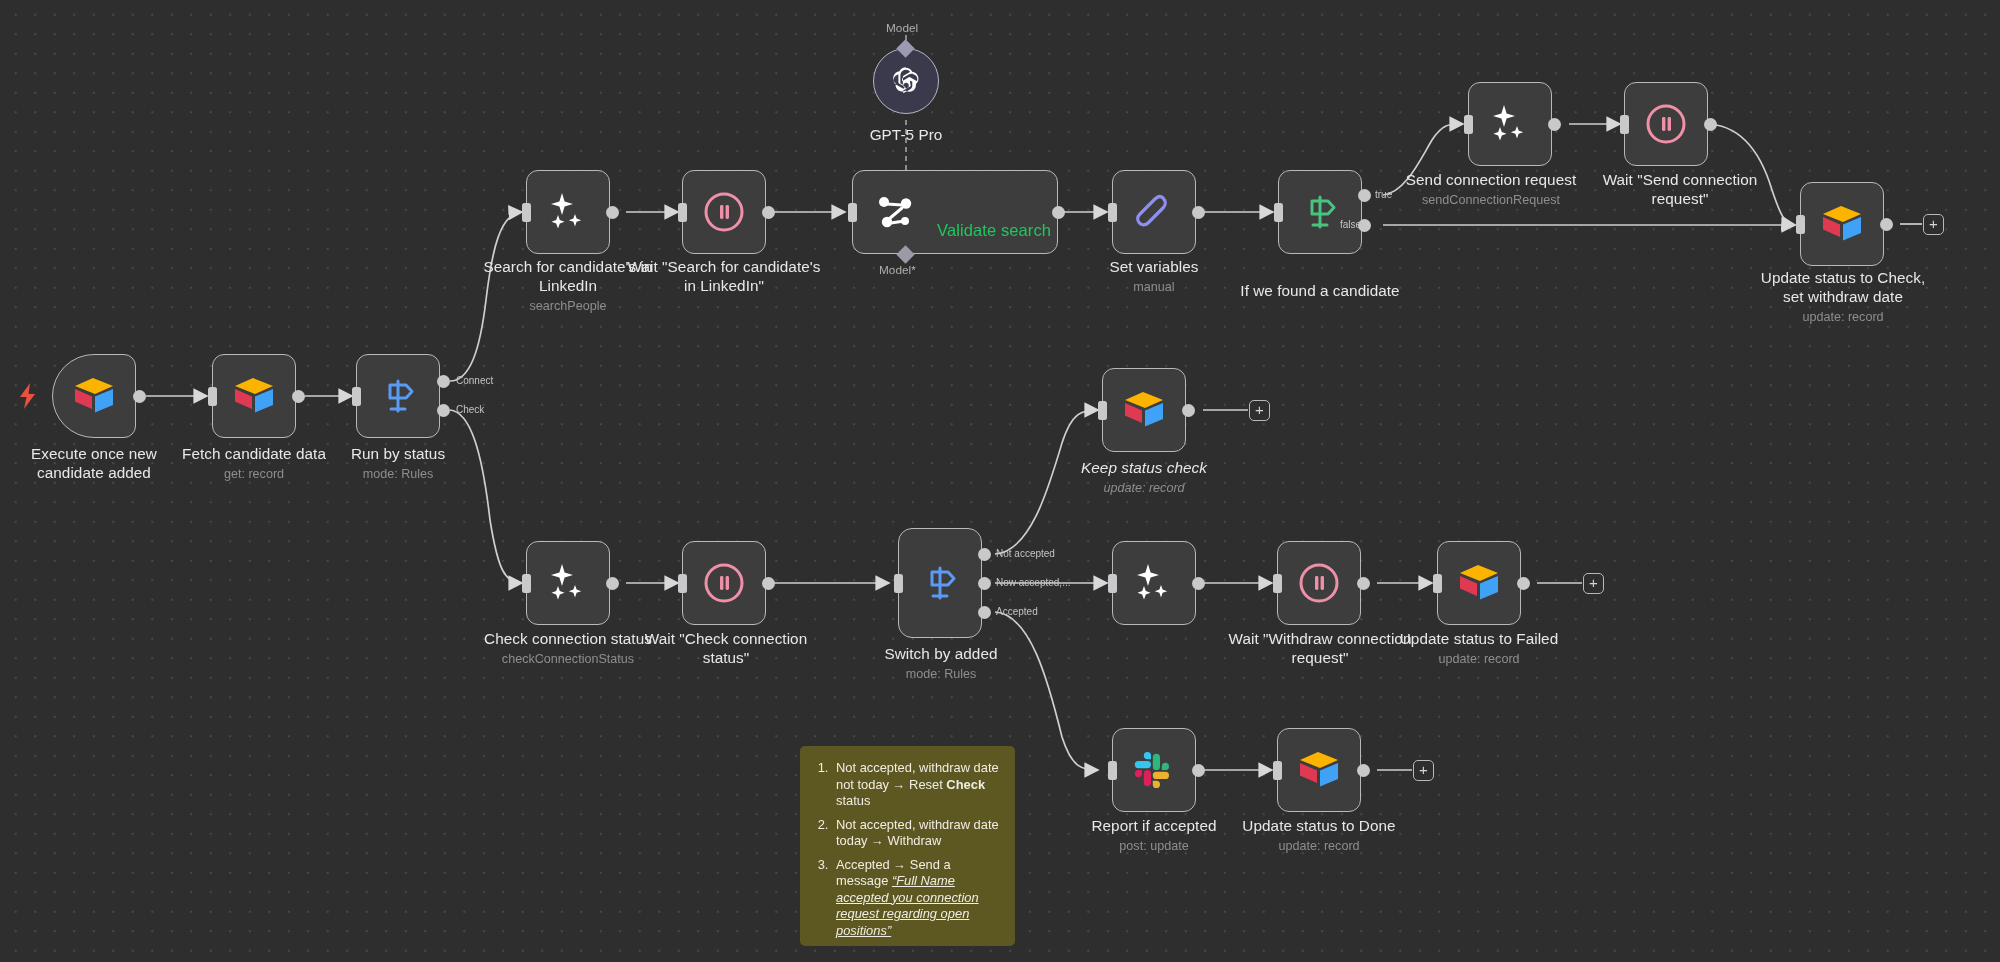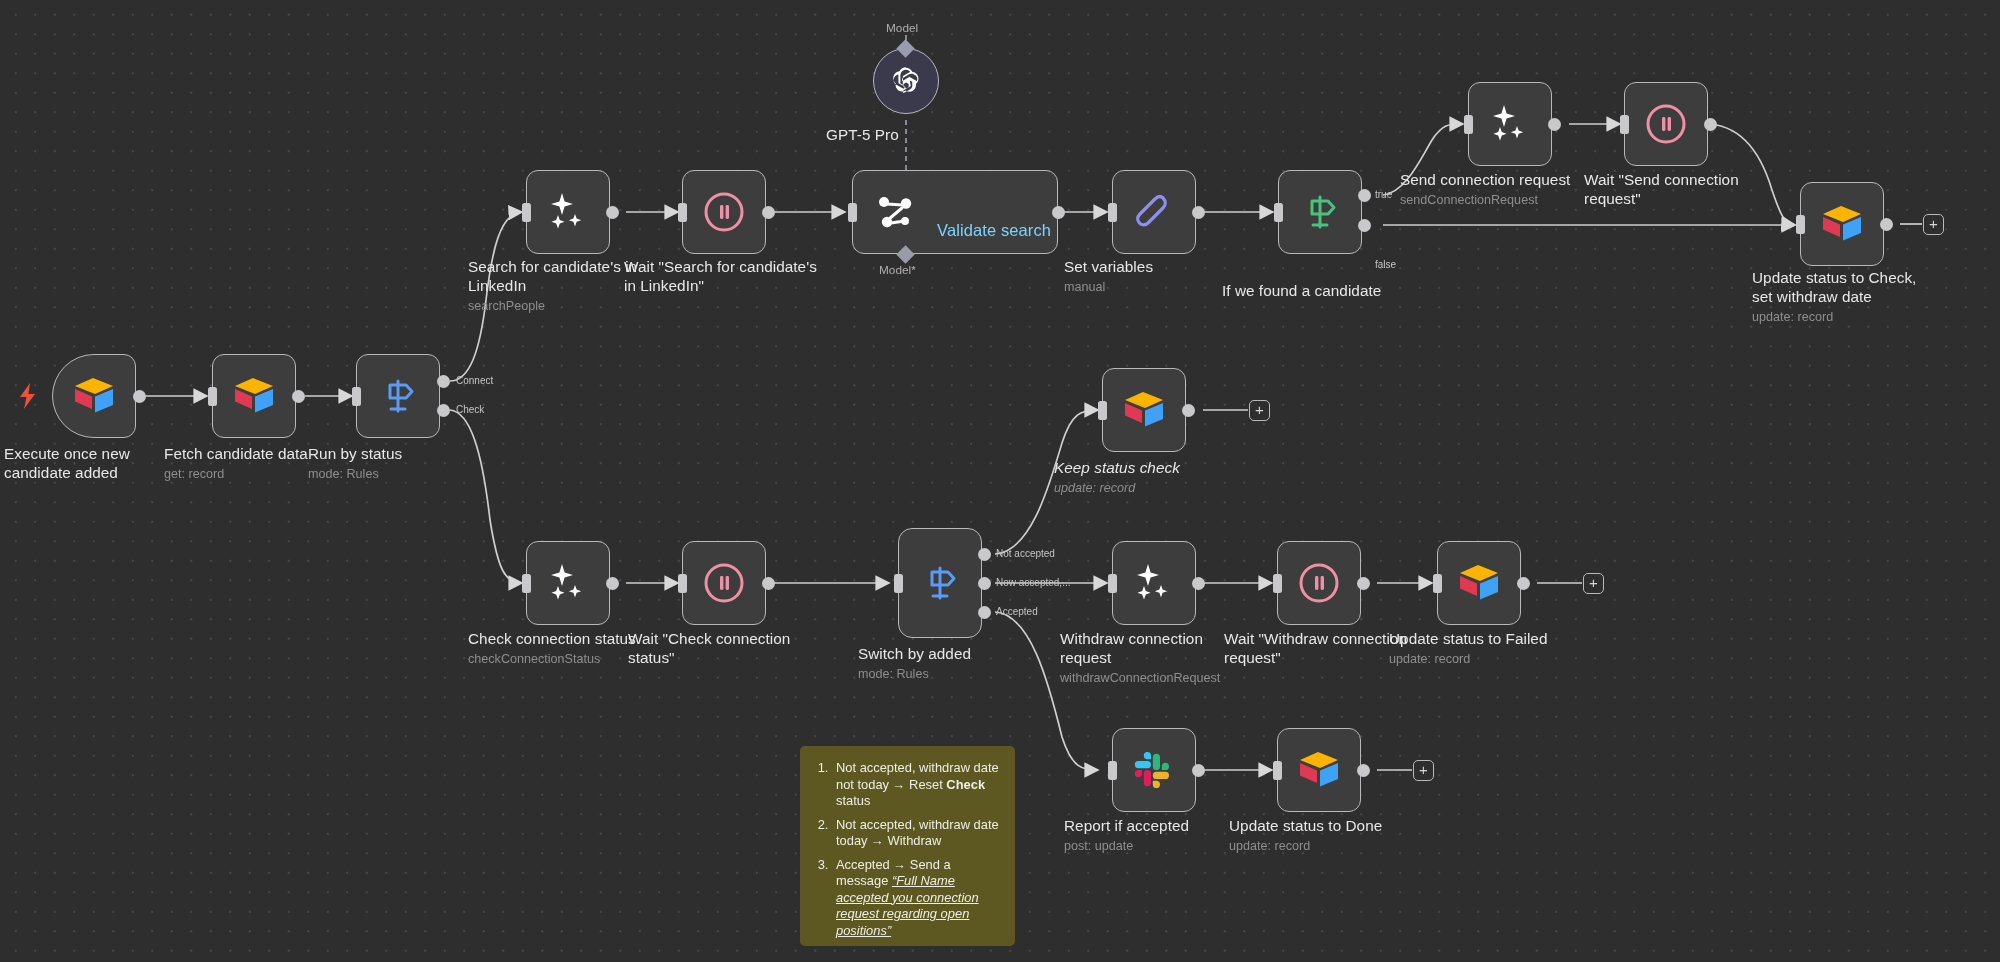--- a/index.html
+++ b/index.html
@@ -33,27 +33,27 @@
   .node.trigger {
     border-radius: 42px 12px 12px 42px;
   }
   .node.wide {
     width: 206px;
     justify-content: flex-start;
     padding-left: 22px;
     gap: 20px;
   }
   .node .wide-label {
-    font-size: 16.5px; color: #7dd3fc; white-space: nowrap; letter-spacing: .1px; margin-top: 37px;
+    font-size: 16.5px; color: #22c55e; white-space: nowrap; letter-spacing: .1px; margin-top: 37px;
   }
 
   
   .caption {
     position: absolute;
-    text-align: left;
+    text-align: center;
     z-index: 3;
     pointer-events: none;
   }
   .caption .ttl {
     font-size: 15.3px; color: #e9e8e8; line-height: 19px; letter-spacing: .05px;
   }
   .caption .sub {
     font-size: 12.6px; color: #8e8e8e; line-height: 18px; margin-top: 2px;
   }
 
@@ -327,21 +327,21 @@
     <svg class="ic" width="40" height="40" viewBox="0 0 40 40">
       <path d="M12 9 H28 L34 15.5 L28 22 H12 Z" fill="none" stroke="#49c47e" stroke-width="3" stroke-linejoin="round"></path>
       <path d="M20 5 V35" stroke="#49c47e" stroke-width="3" stroke-linecap="round"></path>
       <path d="M13 33 H27" stroke="#49c47e" stroke-width="3" stroke-linecap="round"></path>
     </svg>
   </div>
   <div class="in-port" style="left:1274px; top:203px;"></div>
   <div class="port" style="left:1358px; top:189px;"></div>
   <div class="port" style="left:1358px; top:219px;"></div>
   <div class="port-label" style="left:1375px; top:189px;">true</div>
-  <div class="port-label" style="left:1375px; top:219px;margin-top:40px;">false</div>
+  <div class="port-label" style="left:1340px; top:219px;">false</div>
   <div class="caption" style="left:1222px; top:257px; width:196px;margin-top:24px;">
     <div class="ttl">If we found a candidate</div>
     <div class="sub"></div>
   </div>
 
   <div class="node" style="left:1468px; top:82px;">
     <svg class="ic" width="46" height="46" viewBox="0 0 46 46">
       <path d="M17 4 L19.6 12.4 L28 15 L19.6 17.6 L17 26 L14.4 17.6 L6 15 L14.4 12.4 Z" fill="#ffffff"></path>
       <path d="M13 26 L14.8 31 L19.5 32.8 L14.8 34.6 L13 39.5 L11.2 34.6 L6.5 32.8 L11.2 31 Z" fill="#ffffff"></path>
       <path d="M30 25 L31.6 29.6 L36.2 31.2 L31.6 32.8 L30 37.4 L28.4 32.8 L23.8 31.2 L28.4 29.6 Z" fill="#ffffff"></path>
@@ -447,24 +447,20 @@
 
   <div class="node" style="left:1112px; top:541px;">
     <svg class="ic" width="46" height="46" viewBox="0 0 46 46">
       <path d="M17 4 L19.6 12.4 L28 15 L19.6 17.6 L17 26 L14.4 17.6 L6 15 L14.4 12.4 Z" fill="#ffffff"></path>
       <path d="M13 26 L14.8 31 L19.5 32.8 L14.8 34.6 L13 39.5 L11.2 34.6 L6.5 32.8 L11.2 31 Z" fill="#ffffff"></path>
       <path d="M30 25 L31.6 29.6 L36.2 31.2 L31.6 32.8 L30 37.4 L28.4 32.8 L23.8 31.2 L28.4 29.6 Z" fill="#ffffff"></path>
     </svg>
   </div>
   <div class="in-port" style="left:1108px; top:574px;"></div>
   <div class="port" style="left:1192px; top:577px;"></div>
-  <div class="caption" style="left:1060px; top:629px; width:180px;">
-    <div class="ttl">Withdraw connection request</div>
-    <div class="sub">withdrawConnectionRequest</div>
-  </div>
 
   <div class="node" style="left:1277px; top:541px;">
     <svg class="ic" width="46" height="46" viewBox="0 0 46 46">
       <circle cx="23" cy="23" r="18" fill="none" stroke="#f090a8" stroke-width="3"></circle>
       <rect x="19" y="16" width="3.4" height="14" rx="1.4" fill="#f090a8"></rect>
       <rect x="24.6" y="16" width="3.4" height="14" rx="1.4" fill="#f090a8"></rect>
     </svg>
   </div>
   <div class="in-port" style="left:1273px; top:574px;"></div>
   <div class="port" style="left:1357px; top:577px;"></div>

